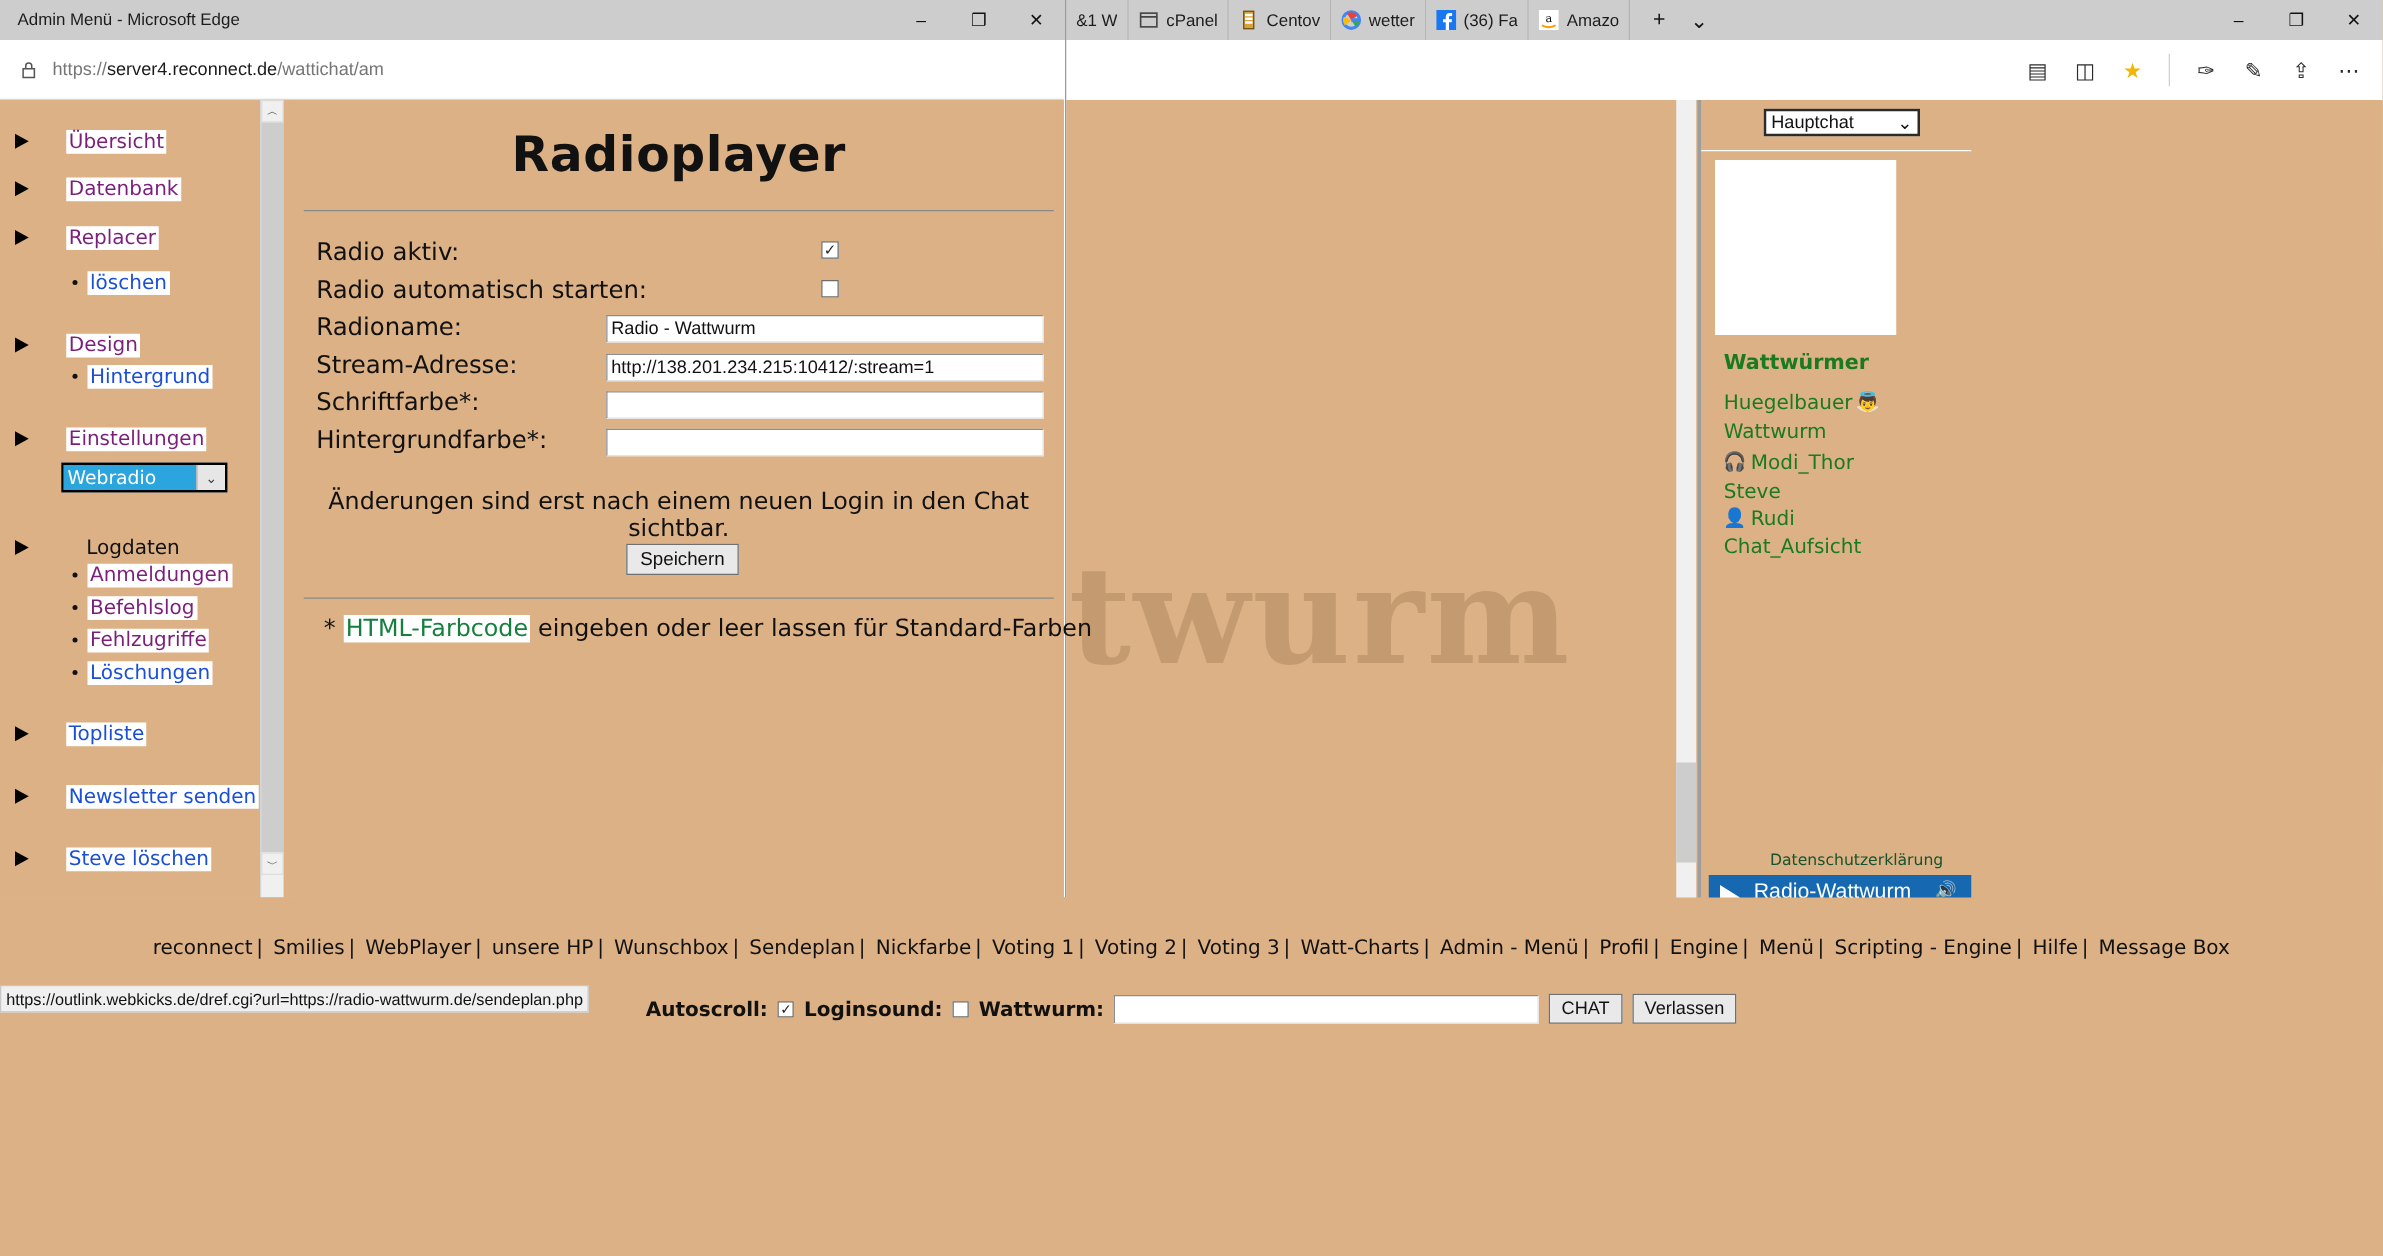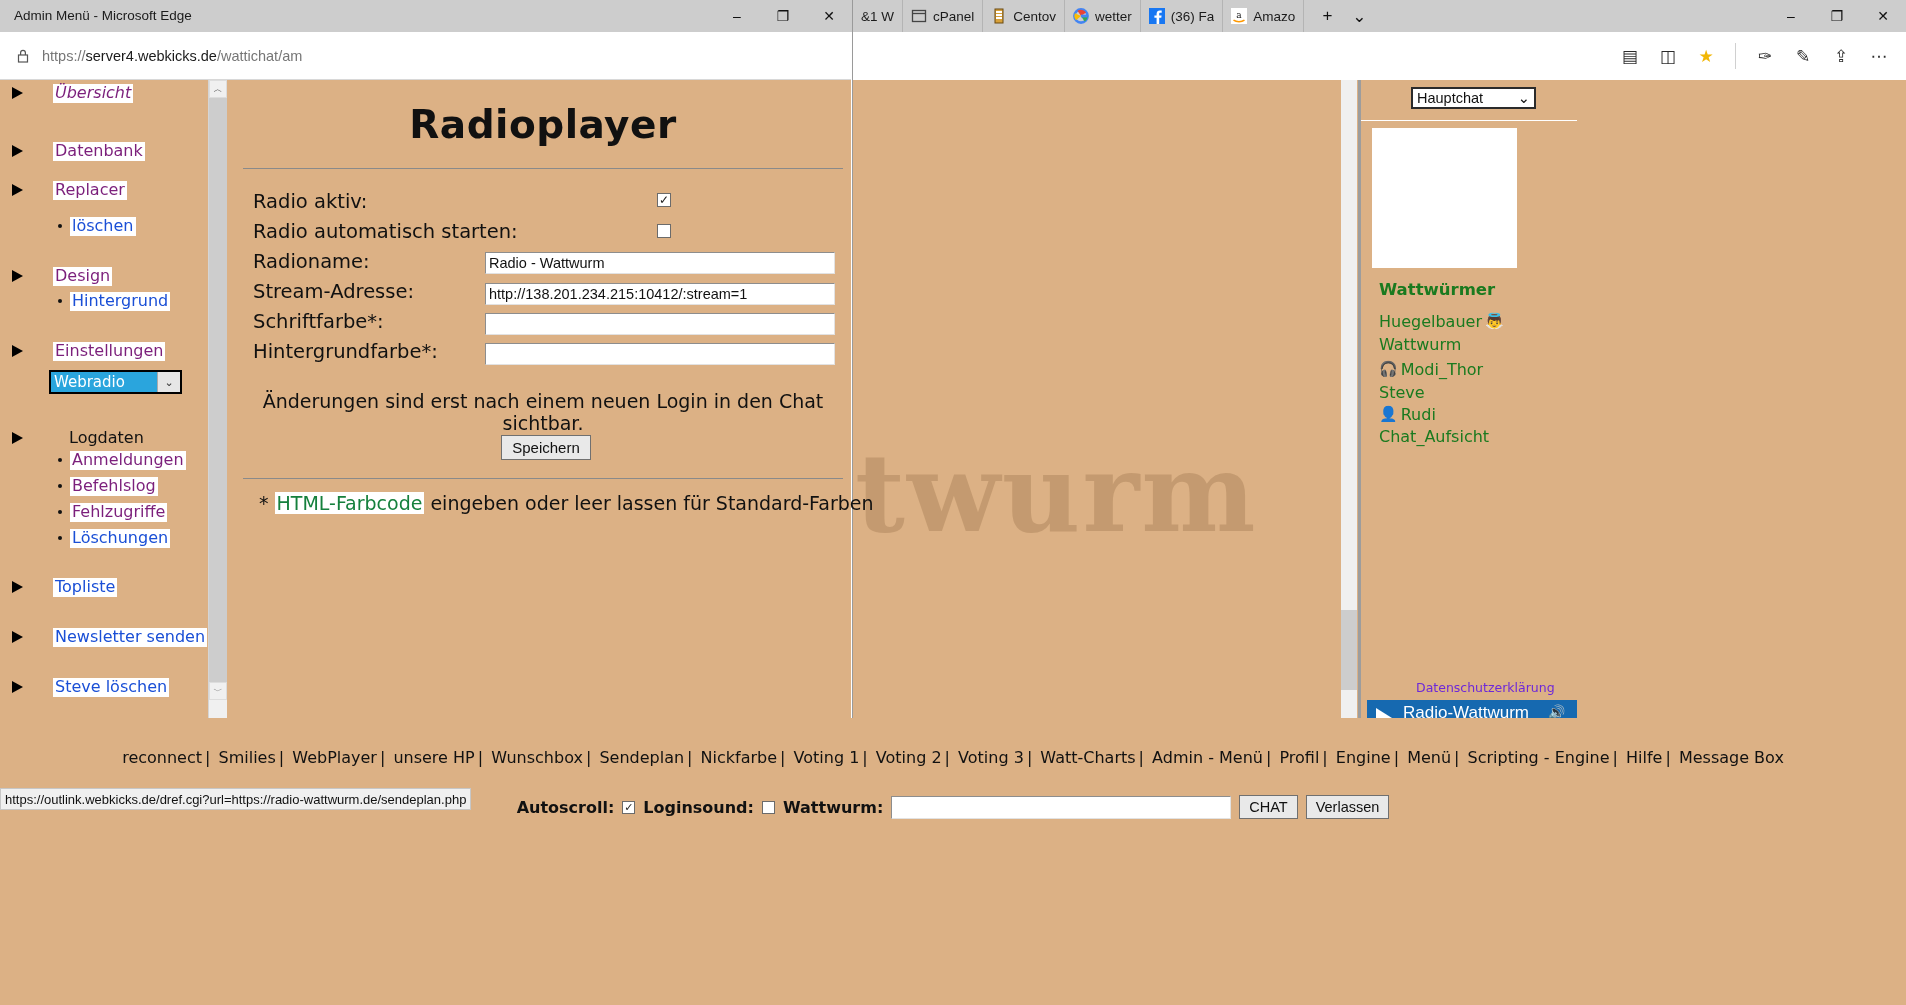--- a/index.html
+++ b/index.html
@@ -201,21 +201,21 @@
     font-family:"DejaVu Sans",sans-serif;
   }
   .user-row{
     position:absolute;left:18px;font-size:16px;color:#1a7a1f;
     font-family:"DejaVu Sans",sans-serif;display:flex;align-items:center;gap:3px;
     white-space:nowrap;
   }
   .uicon{font-size:15px;line-height:1;}
 
   #privacy-link{
-    position:absolute;left:55px;top:600px;font-size:12.5px;color:#6d28d9;
+    position:absolute;left:55px;top:600px;font-size:12.5px;color:#14532d;
     font-family:"DejaVu Sans",sans-serif;
   }
 
   
   #radio-strip{
     position:absolute;left:6px;top:620px;width:210px;height:36px;
     background:#1669b0;display:flex;align-items:center;
   }
   #radio-play{
     width:34px;height:36px;display:flex;align-items:center;justify-content:center;
@@ -435,28 +435,28 @@
   </div>
 
   <div id="inner-addressbar">
     <span id="lock-icon">
       <svg width="14" height="16" viewBox="0 0 14 16">
           <rect x="2.5" y="7" width="9" height="7" fill="none" stroke="#555" stroke-width="1.2"></rect>
           <path d="M4.6 7V4.8a2.4 2.4 0 0 1 4.8 0V7" fill="none" stroke="#555" stroke-width="1.2"></path>
         </svg>
     </span>
     <span id="url-text">
-      <span>https://</span><span class="strong">server4.webkicks.de</span><span>/wattichat/am</span>
+      <span>https://</span><span class="strong">server4.reconnect.de</span><span>/wattichat/am</span>
     </span>
   </div>
 
   <div id="page-area">
 
     <div id="sidebar">
-      <div class="menu-row" style="left:12px;top:4px;font-style:italic;">
+      <div class="menu-row" style="left:12px;top:24px;">
         <span class="arrow"></span>
         <span class="mlink v" style="margin-left:26px;">Übersicht</span>
       </div>
       <div class="menu-row" style="left:12px;top:62px;">
         <span class="arrow"></span>
         <span class="mlink v" style="margin-left:26px;">Datenbank</span>
       </div>
       <div class="menu-row" style="left:12px;top:101px;">
         <span class="arrow"></span>
         <span class="mlink v" style="margin-left:26px;">Replacer</span>

